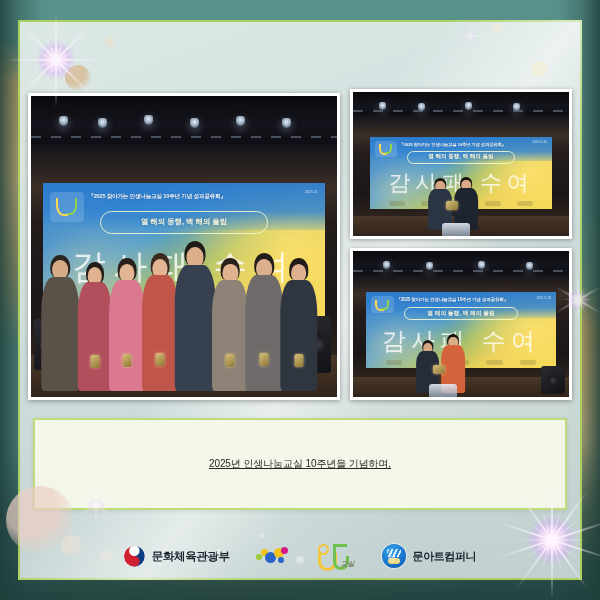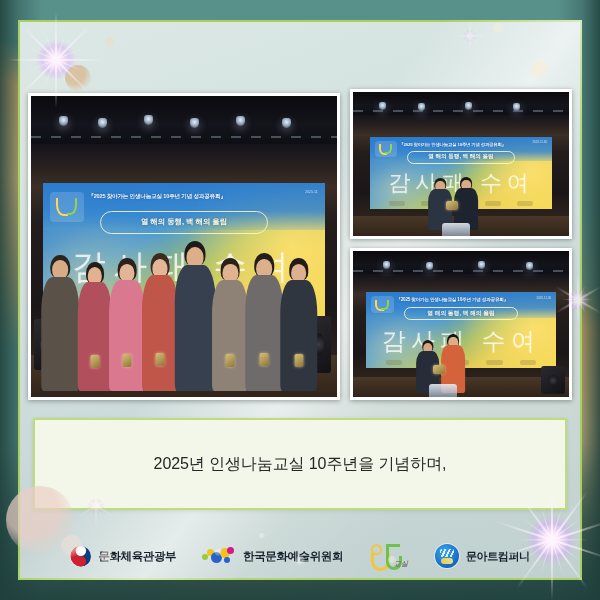--- a/index.html
+++ b/index.html
@@ -298,24 +298,25 @@
     gap: 3px;
     box-shadow: 0 1px 4px rgba(0,0,0,0.10);
   }
   .cap-line1 {
     font-size: 15.5px;
     font-weight: 700;
     color: #1d1d1d;
     letter-spacing: 0.2px;
   }
   .cap-line {
-    font-size: 16px;
+    font-size: 10px;
     font-weight: 400;
     color: #262626;
     letter-spacing: -0.1px;
+    text-decoration: underline;
   }
 
   
   #logo-bar {
     position: absolute;
     left: 20px;
     top: 528px;
     width: 560px;
     height: 56px;
     display: flex;
@@ -631,21 +632,20 @@
 
     <div class="logo-group">
       <span class="arko" id="arko-dots">
           <i style="left: 0px; top: 7px; width: 6px; height: 6px; background: rgb(157, 201, 59);"></i>
           <i style="left: 5px; top: 2px; width: 7px; height: 7px; background: rgb(243, 195, 27);"></i>
           <i style="left: 9px; top: 5px; width: 11px; height: 11px; background: rgb(42, 99, 200);"></i>
           <i style="left: 18px; top: 1px; width: 10px; height: 10px; background: rgb(243, 195, 27);"></i>
           <i style="left: 25px; top: 0px; width: 7px; height: 7px; background: rgb(213, 25, 138);"></i>
           <i style="left: 22px; top: 10px; width: 6px; height: 6px; background: rgb(42, 99, 200);"></i>
         </span>
-      <span class="logo-text">한국문화예술위원회</span>
     </div>
 
     <div class="logo-group">
       <span class="insaeng">
         <i class="k2"></i>
           <i class="k1"></i>
           <i class="k3"></i>
           <i class="k4"></i>
         <i class="k5">교실</i>
       </span>

